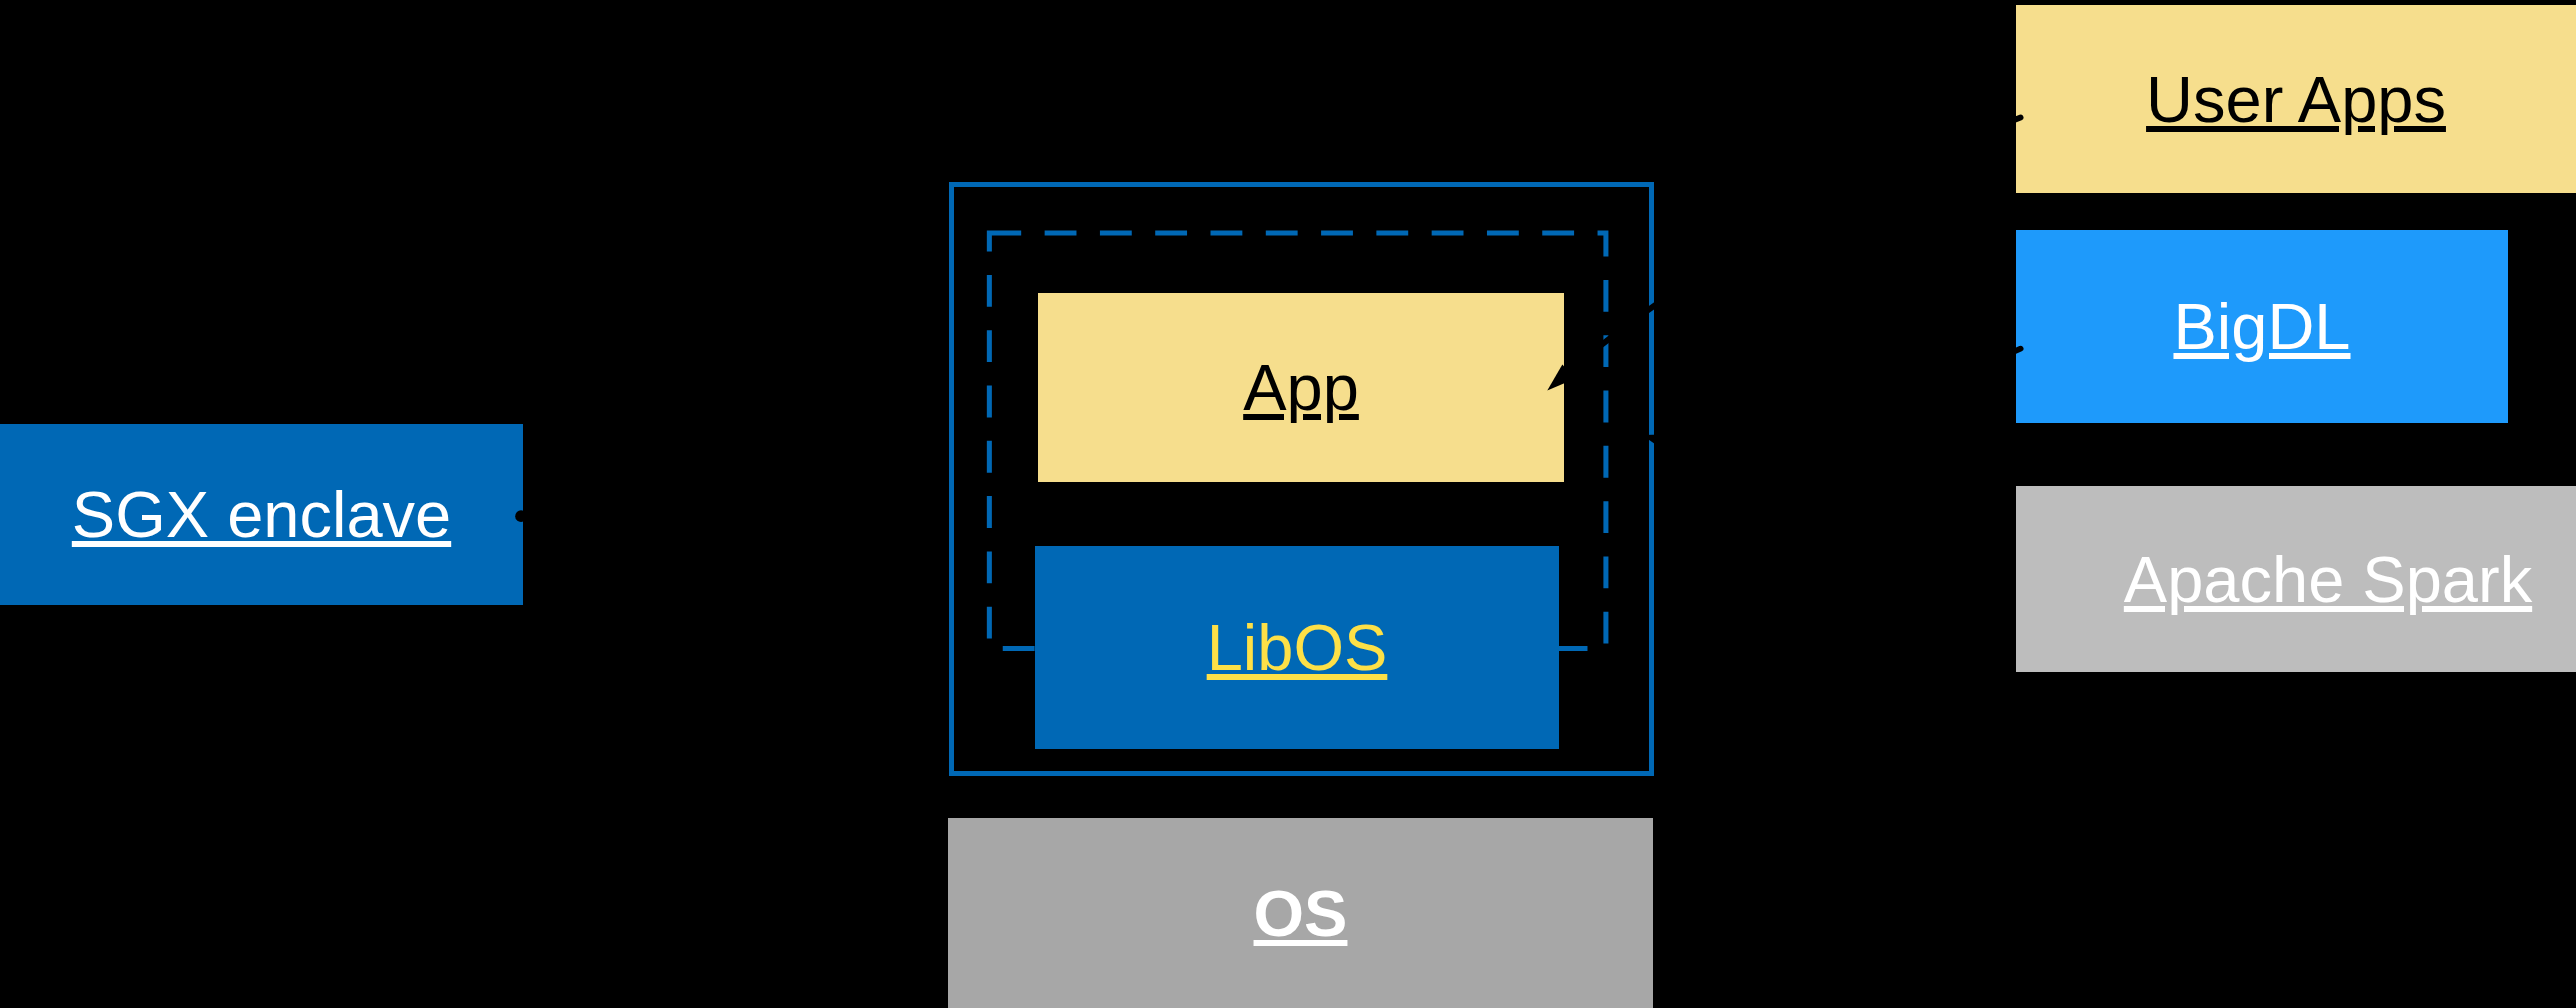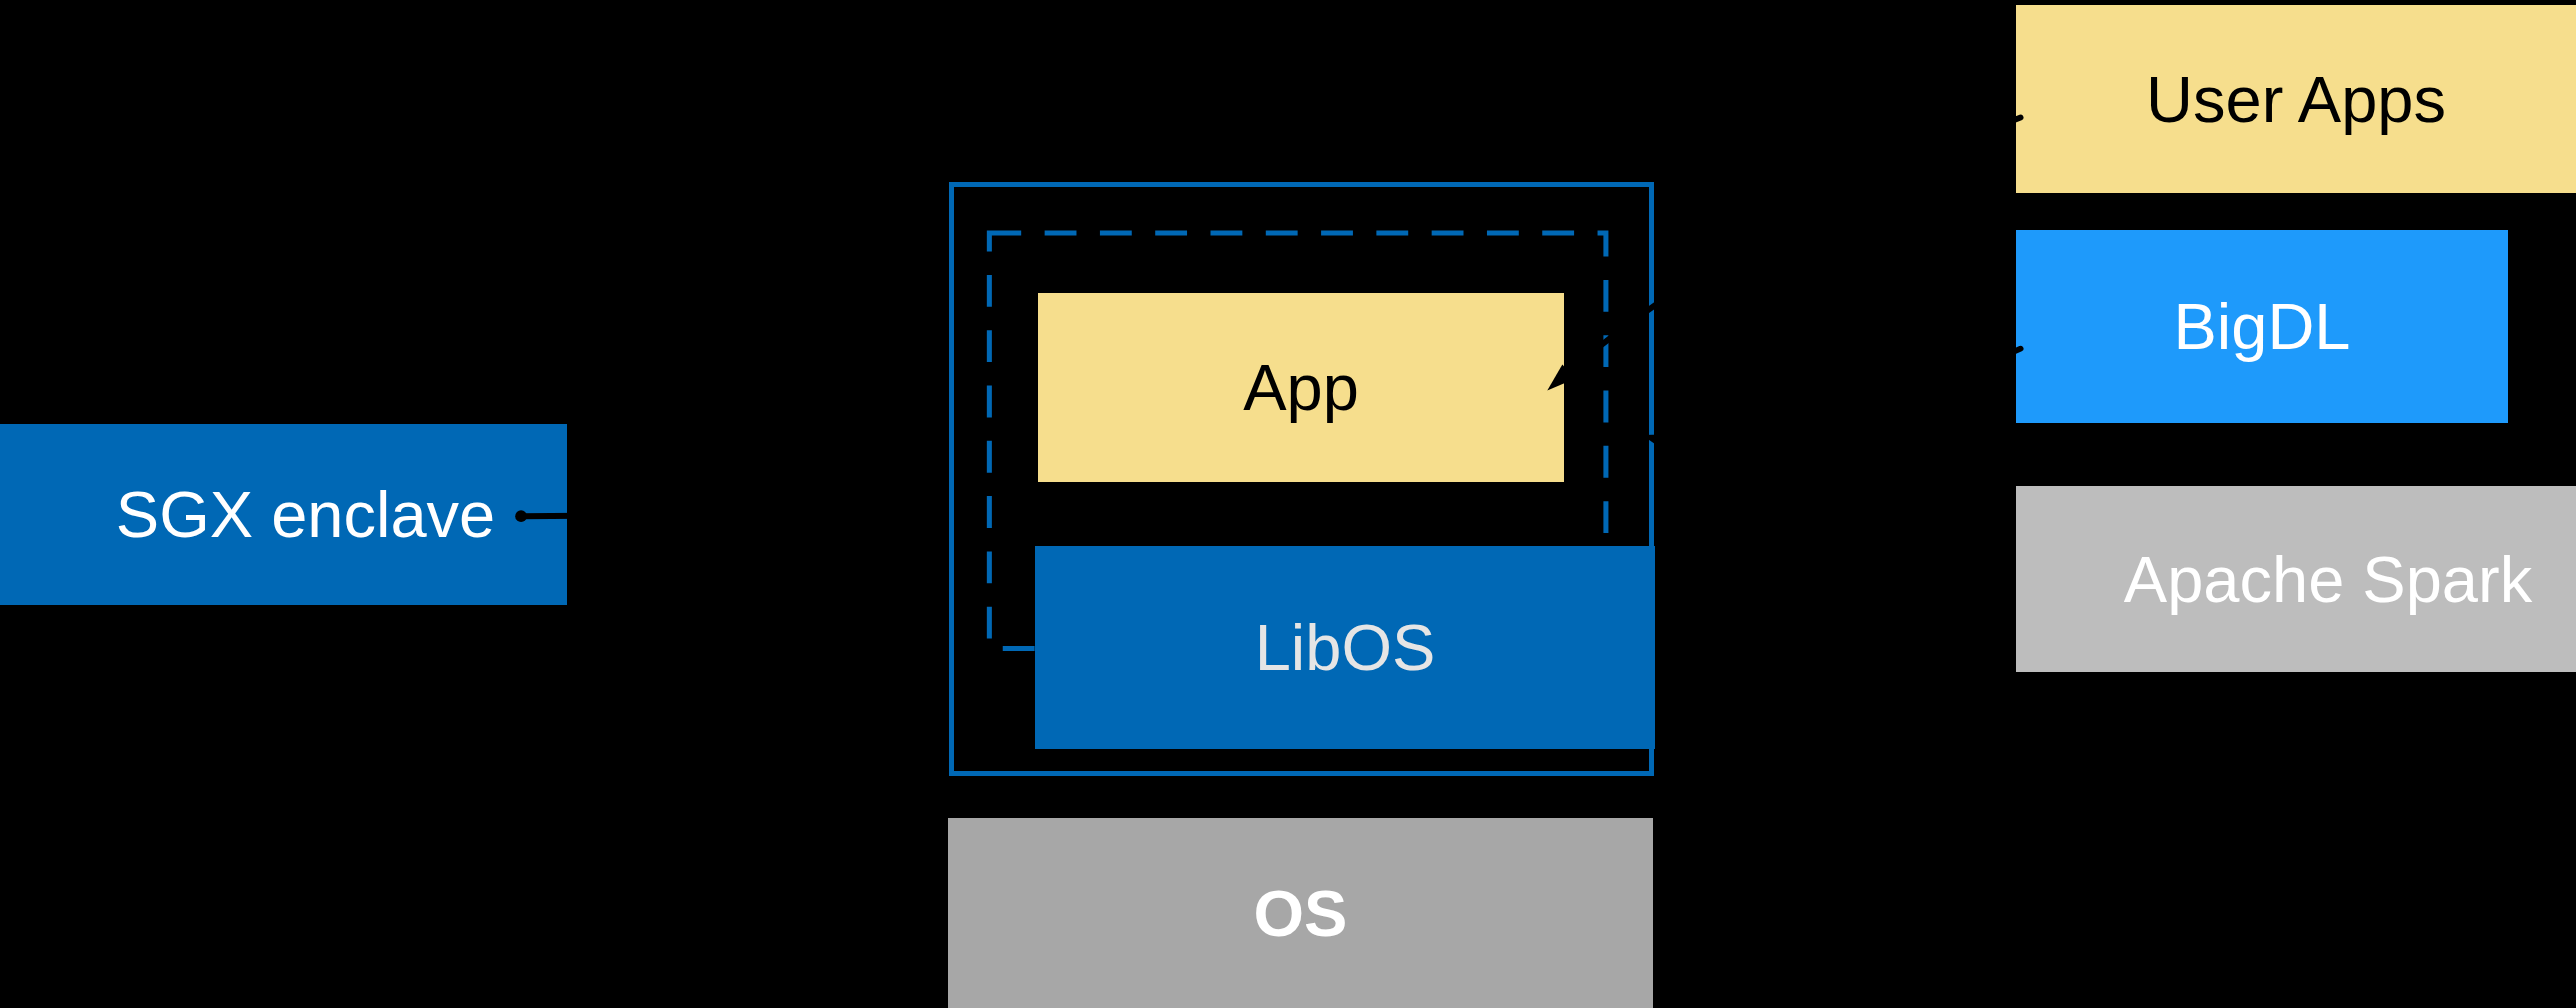--- a/index.html
+++ b/index.html
@@ -17,58 +17,58 @@
   }
   .box {
     position: absolute;
     display: flex;
     align-items: center;
     justify-content: center;
     font-size: 65px;
     line-height: 1;
     z-index: 2;
     white-space: nowrap;
+    text-decoration: underline;
   }
   .svg-under {
     position: absolute;
     left: 0; top: 0;
     z-index: 1;
   }
   .svg-over {
     position: absolute;
     left: 0; top: 0;
     z-index: 3;
   }
   
   .sgx-enclave {
     left: 0; top: 506; width: 523px; height: 181px;
     left: 0px; top: 424px;
     background: #0068B5;
     color: #FFFFFF;
-    padding-left: 44px;
   }
   
   .enclave-outline {
     position: absolute;
     left: 949px; top: 182px; width: 705px; height: 594px;
     border: 5px solid #0068B5;
     box-sizing: border-box;
     background: transparent;
     z-index: 2;
   }
   .app {
     left: 1029px; top: 293px; width: 526px; height: 189px;
     background: #F6DE8D;
     color: #000000;
     margin-left: 9px;
   }
   .libos {
-    left: 1035px; top: 546px; width: 620px; height: 203px;
+    left: 1035px; top: 546px; width: 524px; height: 203px;
     background: #0068B5;
-    color: #e5e5e5;
+    color: #fde047;
   }
   .os {
     left: 948px; top: 818px; width: 705px; height: 191px;
     background: #A7A7A7;
     color: #FFFFFF;
     font-weight: bold;
   }
   .user-apps {
     left: 2016px; top: 5px; width: 560px; height: 188px;
     background: #F6DE8D;

